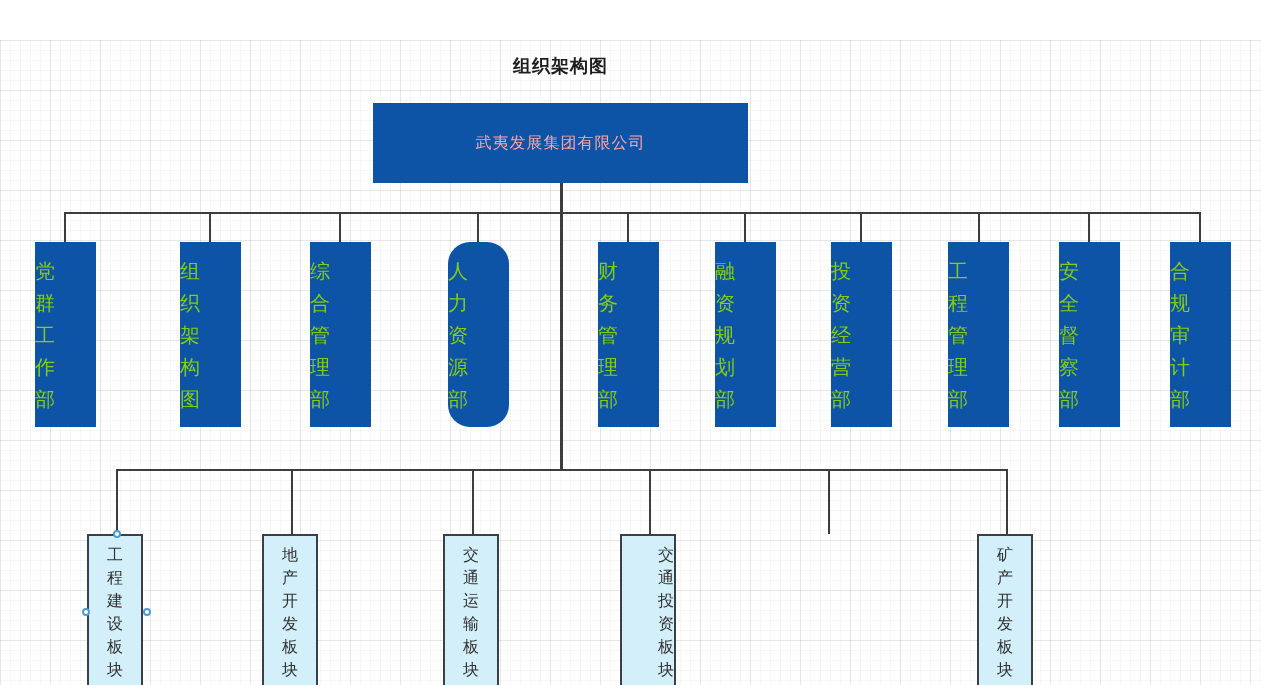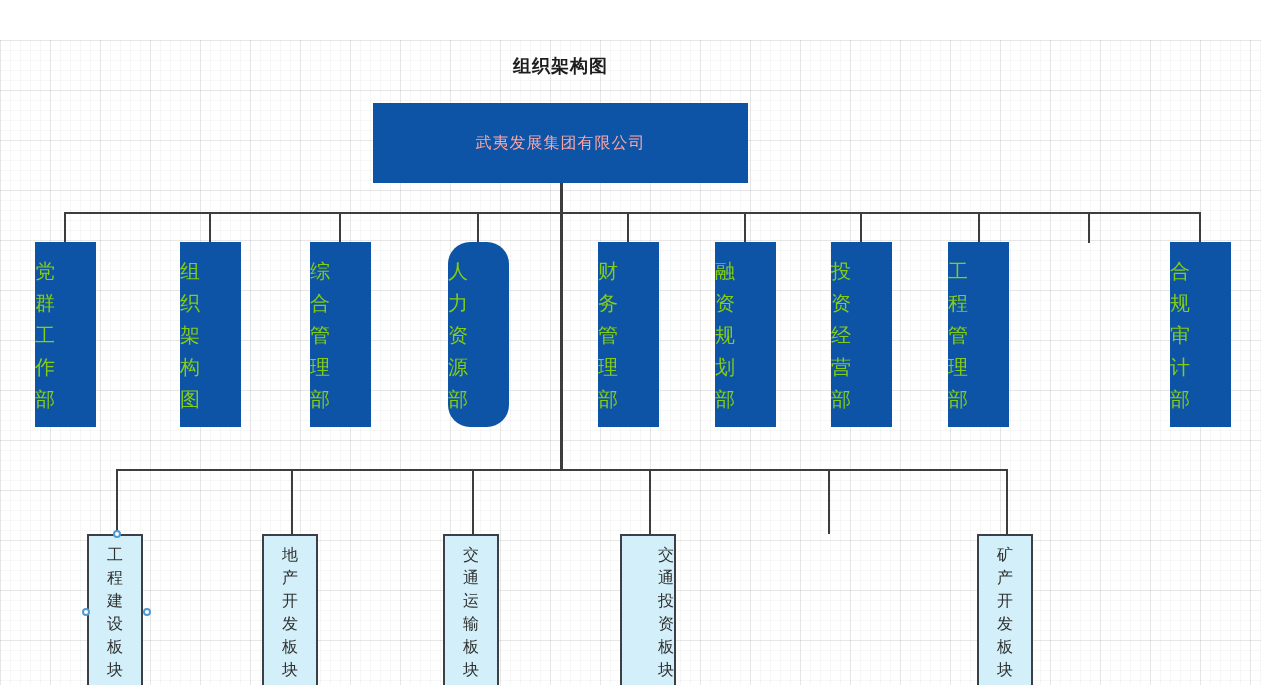--- a/index.html
+++ b/index.html
@@ -100,20 +100,23 @@
   </div>
   <div class="dept-node" style="left:715px;">
     <span class="vtext">融资规划部</span>
   </div>
   <div class="dept-node" style="left:831px;">
     <span class="vtext">投资经营部</span>
   </div>
   <div class="dept-node" style="left:948px;">
     <span class="vtext">工程管理部</span>
   </div>
+  <div class="dept-node" style="left:1059px;">
+    <span class="vtext">安全督察部</span>
+  </div>
   <div class="dept-node" style="left:1170px;">
     <span class="vtext">合规审计部</span>
   </div>
 
   <div class="unit-node" style="left:87px;">
     <span class="vtext">工程建设板块</span>
   </div>
   <div class="unit-node" style="left:262px;">
     <span class="vtext">地产开发板块</span>
   </div>

